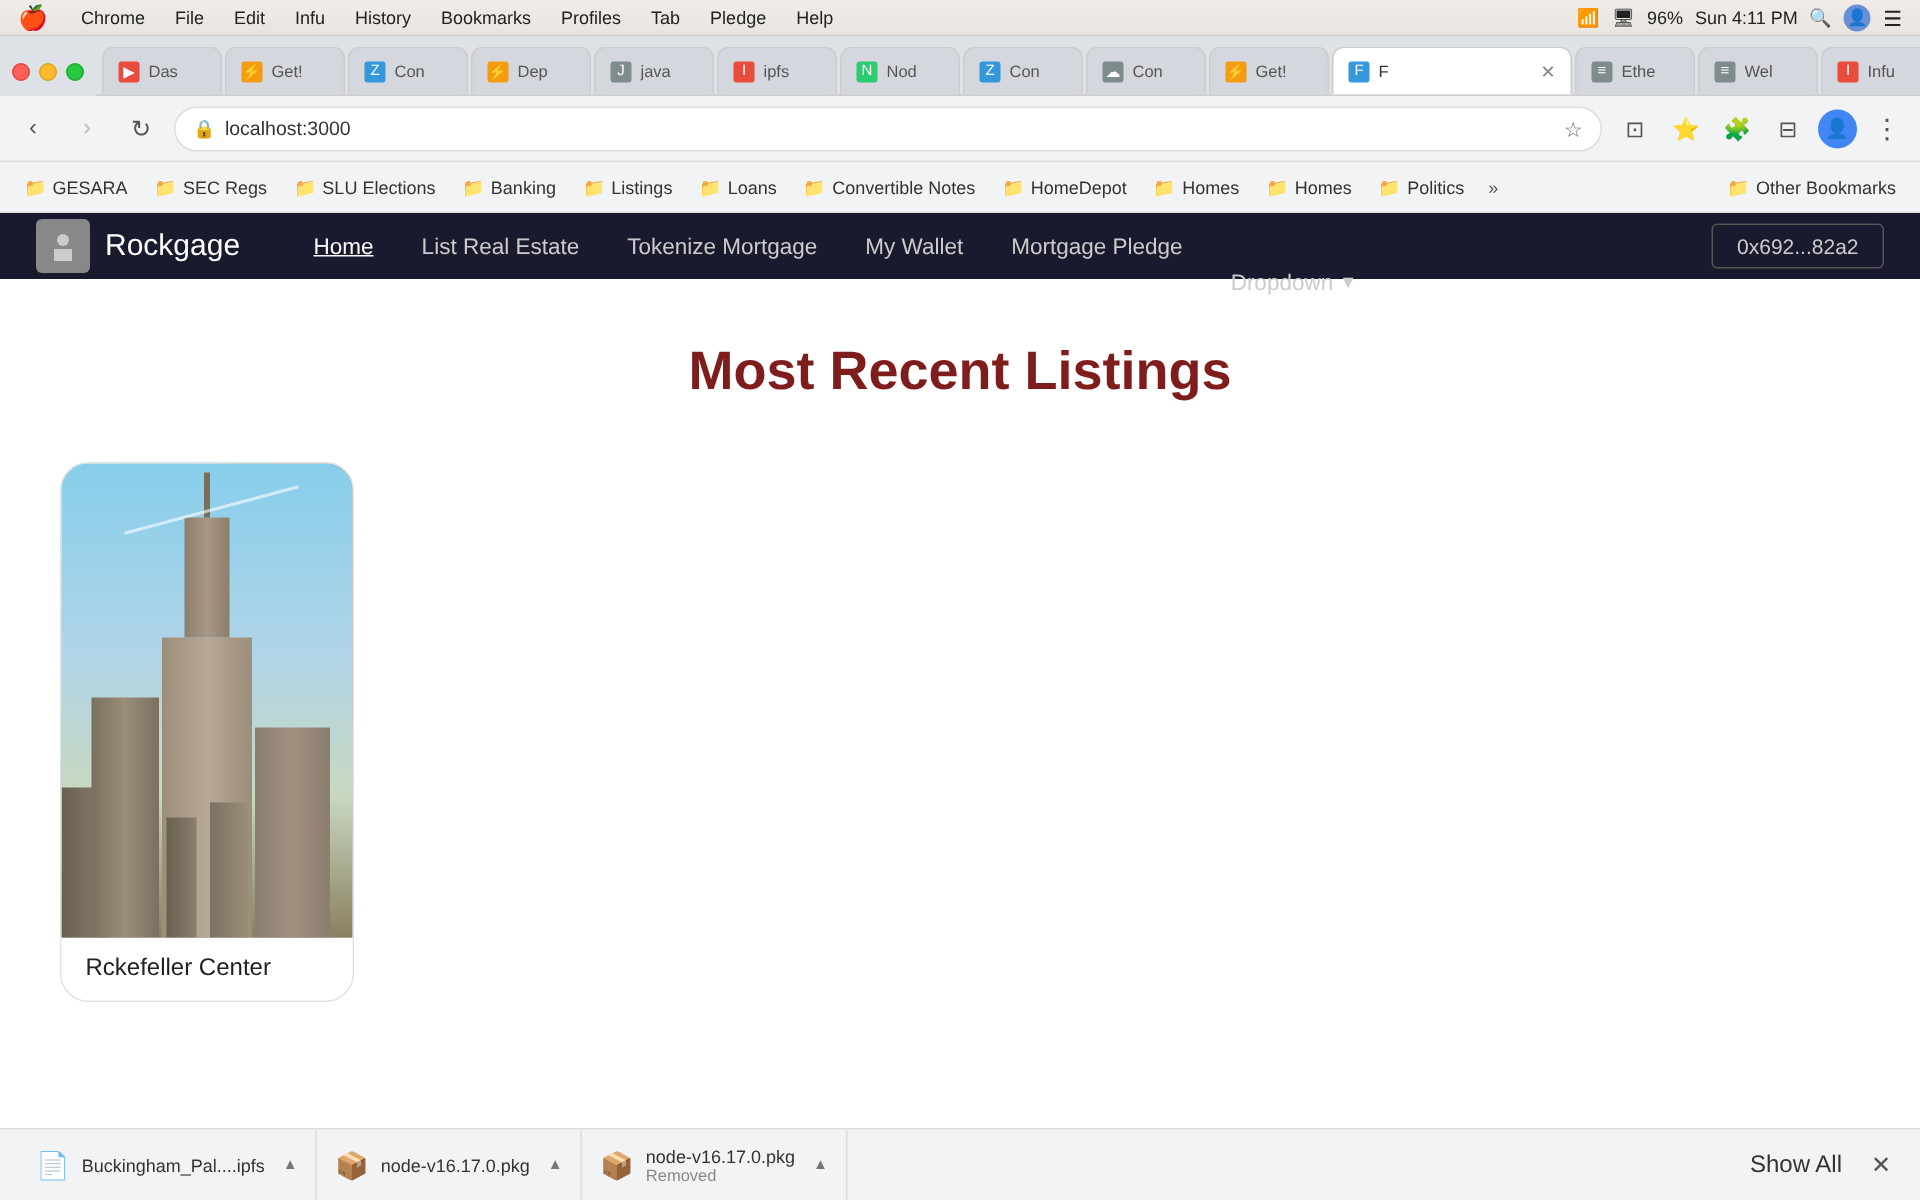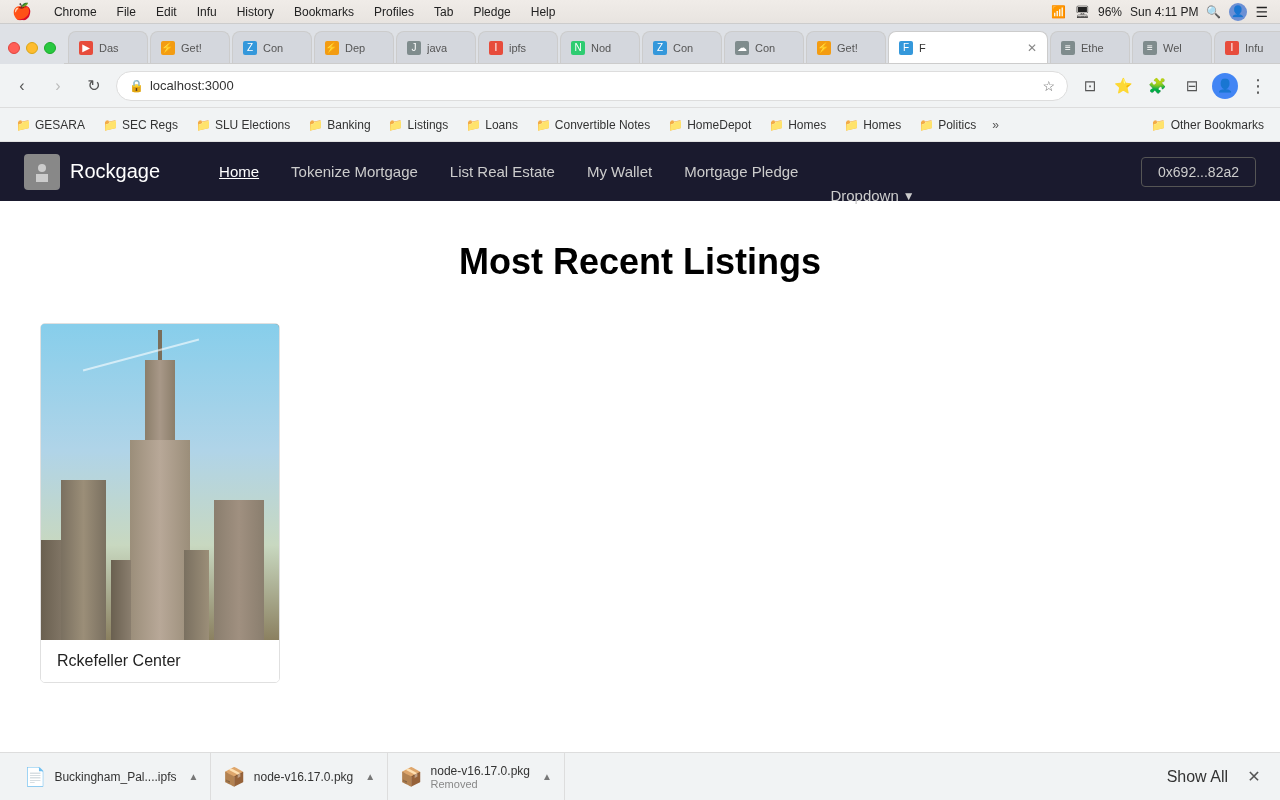--- a/index.html
+++ b/index.html
@@ -106,25 +106,25 @@
       cursor: pointer;
       white-space: nowrap;
     }
     .bookmark-folder-icon { font-size: 12px; color: #777; }
     .bookmark-overflow { padding: 4px 6px; color: #555; font-size: 12px; cursor: pointer; }
     .bookmark-other { margin-left: auto; }
 
     
     .app-navbar {
       background: #1a1a2e;
-      height: 59px;
+      height: 44px;
       display: flex;
       align-items: center;
       padding: 0 24px;
-      gap: 13px;
+      gap: 3px;
     }
     .brand { display: flex; align-items: center; gap: 10px; margin-right: 30px; }
     .brand-logo { width: 36px; height: 36px; background: #888; border-radius: 4px; display: flex; align-items: center; justify-content: center; }
     .brand-name { color: #fff; font-size: 20px; font-weight: 500; }
     .nav-links { display: flex; align-items: center; gap: 0; flex: 1; }
     .nav-link {
       color: #ccc;
       font-size: 15px;
       padding: 0 16px;
       text-decoration: none;
@@ -149,32 +149,32 @@
     
     .page-content {
       background: #fff;
       min-height: 480px;
       padding: 40px 40px;
     }
     .page-title {
       text-align: center;
       font-size: 36px;
       font-weight: 600;
-      color: #000000;
+      color: #7f1d1d;
       margin-bottom: 40px;
     }
     .listings-grid {
       display: flex;
       gap: 24px;
       flex-wrap: wrap;
     }
     .listing-card {
-      width: 240px;
+      width: 196px;
       border: 1px solid #e0e0e0;
-      border-radius: 5px;
+      border-radius: 19px;
       overflow: hidden;
       cursor: pointer;
     }
     .listing-image {
       width: 100%;
       height: 316px;
       background: linear-gradient(135deg, #87CEEB 0%, #7BA7BC 20%, #8B7355 40%, #6B6B5E 60%, #7D7D6B 80%, #5C5C4A 100%);
       position: relative;
       overflow: hidden;
     }
@@ -472,22 +472,22 @@
     <div class="brand-logo">
       <svg width="24" height="24" viewBox="0 0 24 24" fill="none">
         <circle cx="12" cy="8" r="4" fill="#ccc"></circle>
         <rect x="6" y="14" width="12" height="8" fill="#ccc"></rect>
       </svg>
     </div>
     <span class="brand-name">Rockgage</span>
   </div>
   <div class="nav-links">
     <a class="nav-link nav-link-active">Home</a>
+    <a class="nav-link">List Real Estate</a>
     <a class="nav-link">Tokenize Mortgage</a>
-    <a class="nav-link">List Real Estate</a>
     <a class="nav-link">My Wallet</a>
     <a class="nav-link">Mortgage Pledge</a>
     <a class="nav-link nav-dropdown">
       <span>Dropdown</span>
       <span style="font-size:12px;">▼</span>
     </a>
   </div>
   <button class="wallet-btn">0x692...82a2</button>
 </nav>
 

